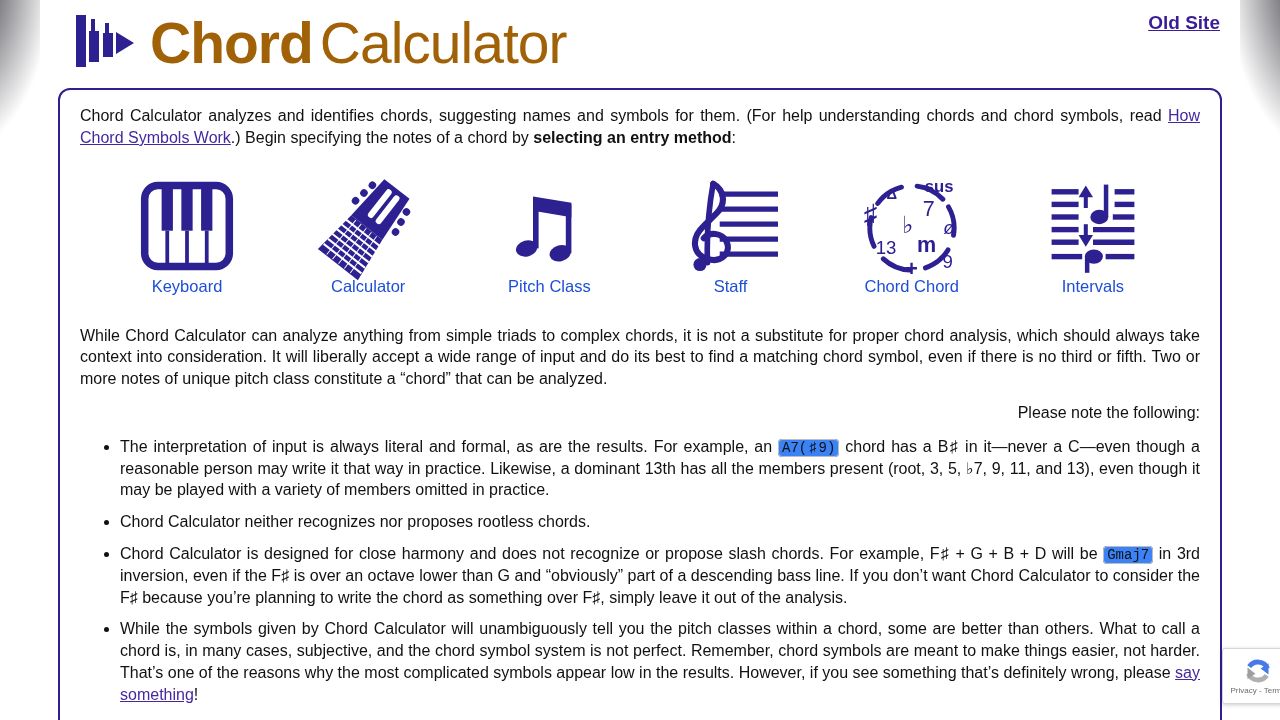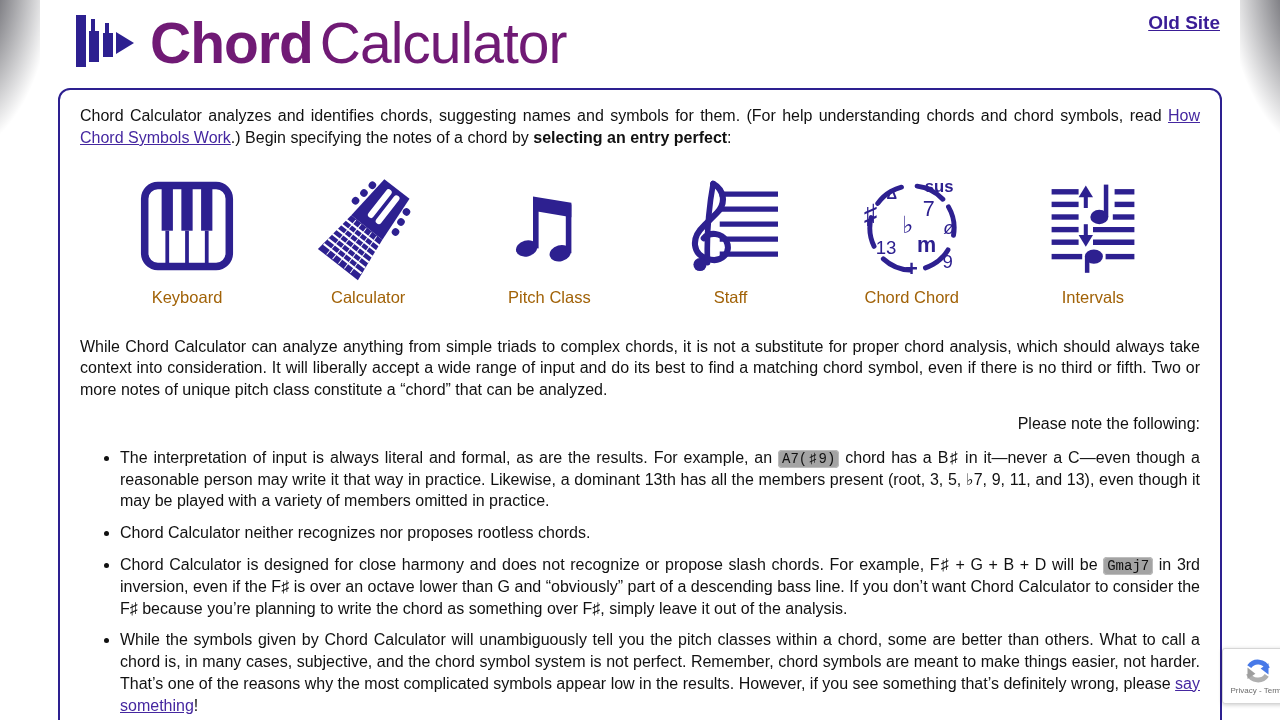--- a/index.html
+++ b/index.html
@@ -3,49 +3,49 @@
 <meta charset="utf-8">
 <style>
   * { margin:0; padding:0; box-sizing:border-box; }
   html,body { width:1280px; height:720px; overflow:hidden; background:#fff;
     font-family:"Liberation Sans","DejaVu Sans",sans-serif; color:#111; }
   svg { overflow:visible; display:block; }
 
   
   .header { position:relative; height:88px; }
   .logo { position:absolute; left:74px; top:12px; display:flex; align-items:center; gap:12px; }
-  .logo-text { font-size:57px; color:#701a75; letter-spacing:-1px; line-height:1; padding-top:2px; }
+  .logo-text { font-size:57px; color:#a16207; letter-spacing:-1px; line-height:1; padding-top:2px; }
   .logo-text .bold { font-weight:800; margin-right:7px; }
   .logo-text .light { font-weight:400; }
   .old-site { position:absolute; right:60px; top:12px; font-size:19px; font-weight:bold;
     color:#3a1d96; text-decoration:underline; cursor:pointer; }
 
   
   .vignette { position:absolute; top:0; width:40px; height:230px; pointer-events:none; z-index:50; }
   .vignette.left  { left:0;  background:radial-gradient(150px 280px at -45px -30px, rgba(4,4,14,0.97), rgba(4,4,14,0) 66%); }
   .vignette.right { right:0; background:radial-gradient(150px 280px at  85px -30px, rgba(4,4,14,0.97), rgba(4,4,14,0) 66%); }
 
   
   .main-box { margin:0 58px; border:2px solid #2d2090; border-radius:12px;
     padding:15px 20px 12px 20px; min-height:660px; }
 
   p, li { font-size:16px; line-height:1.36; text-align:justify; }
   .intro { margin-bottom:4px; }
   a.inline-link { color:#4527a0; text-decoration:underline; cursor:pointer; }
   b.method-bold { font-weight:bold; }
 
   code.chord-code { font-family:"Liberation Mono","DejaVu Sans Mono",monospace;
-    font-size:14px; background:#a3a3a3; border:1px solid #bdbdbd; border-radius:4px;
+    font-size:14px; background:#3b82f6; border:1px solid #bdbdbd; border-radius:4px;
     padding:0 3px; white-space:nowrap; }
 
   
   .methods { display:flex; justify-content:space-between; padding:24px 18px 2px 18px; }
   .method { width:178px; display:flex; flex-direction:column; align-items:center; cursor:pointer; }
   .method .icon-holder { height:98px; display:flex; align-items:center; justify-content:center; }
-  .method .label { margin-top:13px; font-size:16.5px; color:#a16207; }
+  .method .label { margin-top:2px; font-size:16.5px; color:#1d4ed8; }
 
   .para { margin-top:27px; }
   .note-intro { margin-top:12px; text-align:right; }
   ul.notes { margin:12px 0 0 22px; padding-left:18px; }
   ul.notes li { margin-bottom:10px; }
 
   
   .recaptcha { position:absolute; left:1222px; top:648px; width:72px; height:56px;
     background:#fff; border:1px solid #d6d6d6; border-radius:3px;
     box-shadow:0 1px 4px rgba(0,0,0,0.2); display:flex; flex-direction:column;
@@ -70,21 +70,21 @@
         <polygon points="42,20 60,31 42,42"></polygon>
       </svg>
     </span>
     <span class="logo-text"><span class="bold">Chord</span><span class="light">Calculator</span></span>
   </div>
   <a class="old-site">Old Site</a>
 </div>
 
 <div class="main-box">
 
-  <p class="intro"><span>Chord Calculator analyzes and identifies chords, suggesting names and symbols for them. (For help understanding chords and chord symbols, read </span><a class="inline-link">How Chord Symbols Work</a><span>.) Begin specifying the notes of a chord by </span><b class="method-bold">selecting an entry perfect</b><span>:</span></p>
+  <p class="intro"><span>Chord Calculator analyzes and identifies chords, suggesting names and symbols for them. (For help understanding chords and chord symbols, read </span><a class="inline-link">How Chord Symbols Work</a><span>.) Begin specifying the notes of a chord by </span><b class="method-bold">selecting an entry method</b><span>:</span></p>
 
   <div class="methods">
 
     <div class="method">
       <div class="icon-holder">
         <svg width="94" height="94" viewBox="0 0 100 100">
           <rect x="5" y="7" width="90" height="86" rx="14" fill="none" stroke="#2d2090" stroke-width="8"></rect>
           <g fill="#2d2090">
             <rect x="23" y="10" width="12" height="45"></rect>
             <rect x="44" y="10" width="12" height="45"></rect>

